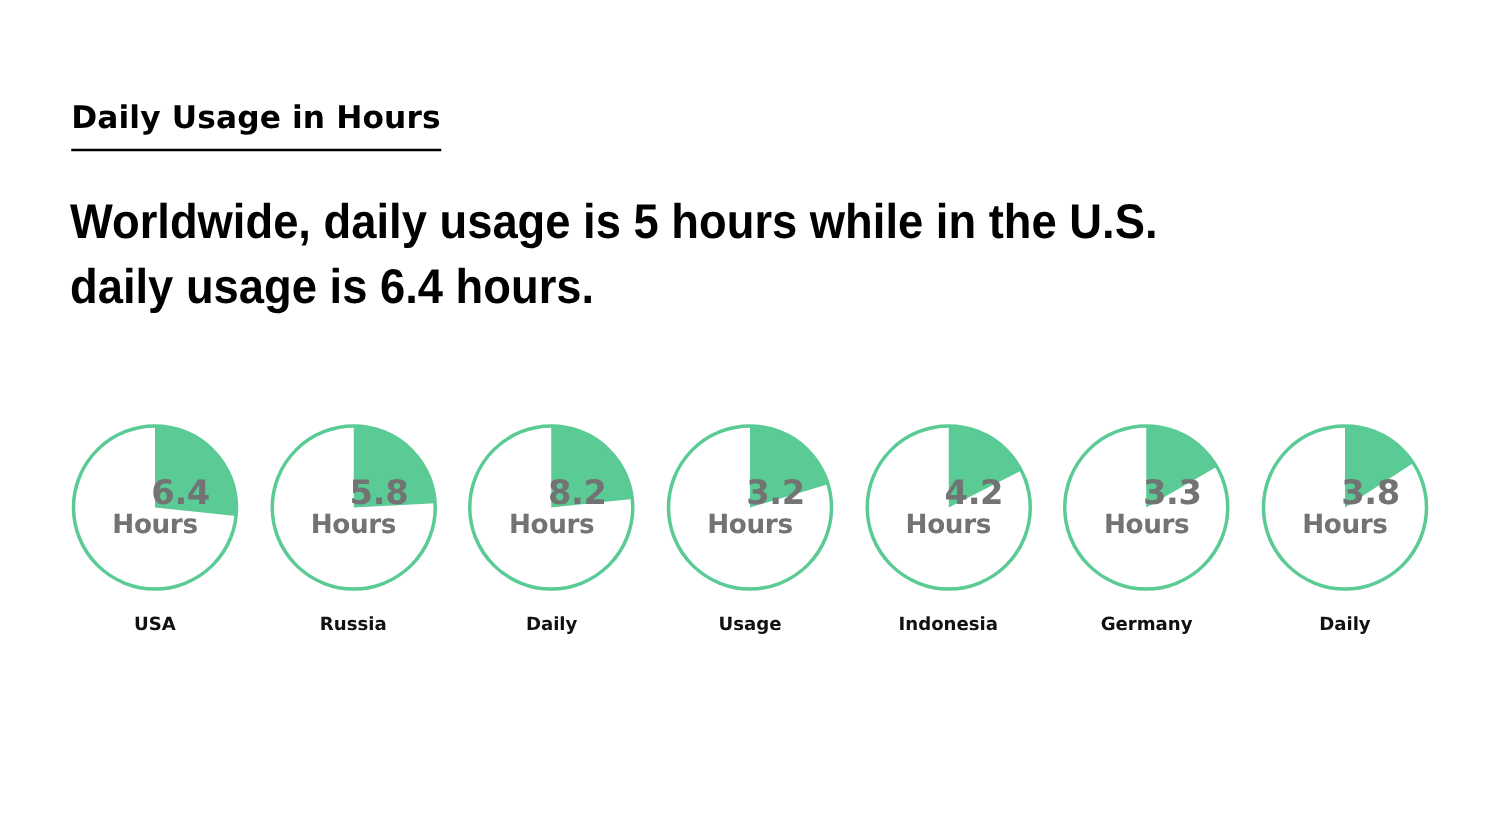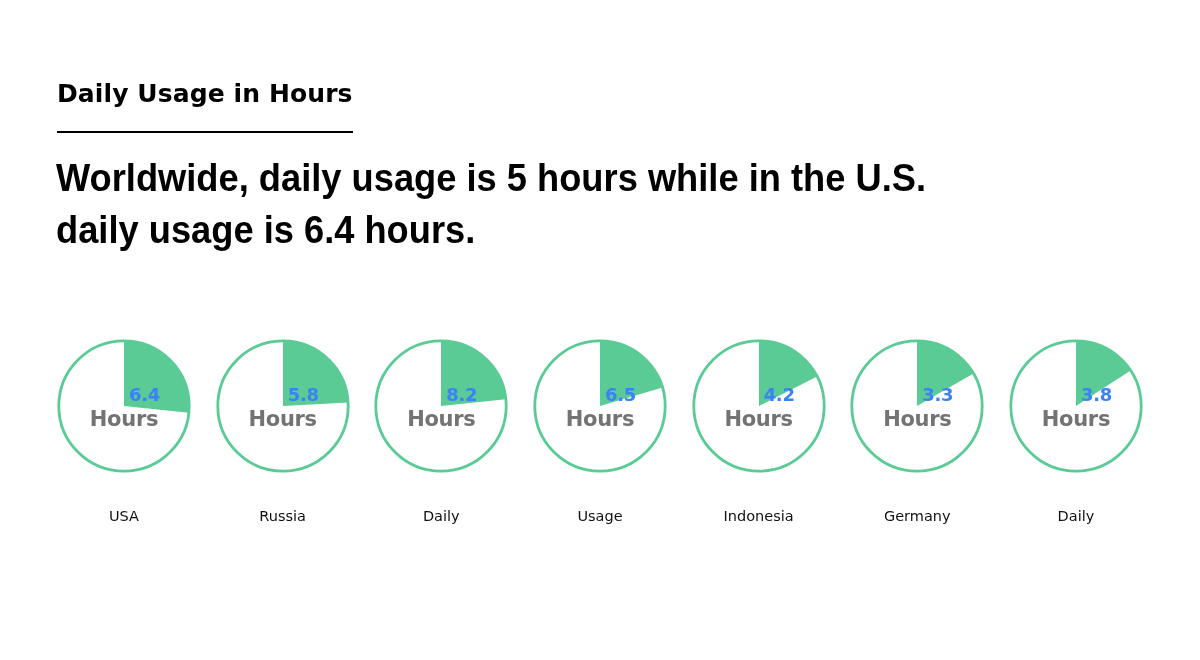--- a/index.html
+++ b/index.html
@@ -23,21 +23,21 @@
     top: 80px;
   }
   #kicker-text {
     display: inline-block;
     font-family: "DejaVu Sans", sans-serif;
     font-weight: 700;
     font-size: 25px;
     letter-spacing: 0.1px;
     color: #000000;
     line-height: 1.1;
-    padding-bottom: 23px;
+    padding-bottom: 11px;
     border-bottom: 2.5px solid #000000;
     white-space: nowrap;
   }
 
   
   #headline {
     position: absolute;
     left: 56px;
     top: 152px;
     width: 1080px;
@@ -86,38 +86,38 @@
     height: 136px;
     display: flex;
     flex-direction: column;
     align-items: center;
     justify-content: center;
     pointer-events: none;
   }
   .pie-value {
     font-family: "DejaVu Sans", sans-serif;
     font-weight: 700;
-    font-size: 18px;
+    font-size: 27px;
     line-height: 25px;
-    color: #3b82f6;
+    color: #737373;
     letter-spacing: -0.3px;
     margin-left: 41px;
   }
   .pie-unit {
     font-family: "DejaVu Sans", sans-serif;
     font-weight: 700;
     font-size: 21px;
     line-height: 24px;
     color: #737373;
     letter-spacing: -0.3px;
   }
   .pie-country {
-    margin-top: 34px;
-    font-family: "DejaVu Sans", sans-serif;
-    font-weight: 400;
+    margin-top: 18px;
+    font-family: "DejaVu Sans", sans-serif;
+    font-weight: 700;
     font-size: 14.5px;
     color: #111111;
     text-align: center;
     white-space: nowrap;
   }
 </style>
 </head>
 <body>
 
 <div id="kicker">
@@ -167,21 +167,21 @@
       </div>
       <div class="pie-country">Daily</div>
     </div>
     <div class="pie-cell">
       <div class="pie-wrap">
         <svg viewBox="0 0 136 136">
           <circle cx="68" cy="68" r="65.2" fill="#ffffff" stroke="#5BCB95" stroke-width="2.8"></circle>
           <path d="M 68 68 L 68 2.799999999999997 A 65.2 65.2 0 0 1 130.515 49.482 Z" fill="#5BCB95" stroke="none"></path>
         </svg>
         <div class="pie-label">
-          <div class="pie-value">6.5</div>
+          <div class="pie-value">3.2</div>
           <div class="pie-unit">Hours</div>
         </div>
       </div>
       <div class="pie-country">Usage</div>
     </div>
     <div class="pie-cell">
       <div class="pie-wrap">
         <svg viewBox="0 0 136 136">
           <circle cx="68" cy="68" r="65.2" fill="#ffffff" stroke="#5BCB95" stroke-width="2.8"></circle>
           <path d="M 68 68 L 68 2.799999999999997 A 65.2 65.2 0 0 1 126.094 38.400 Z" fill="#5BCB95" stroke="none"></path>

